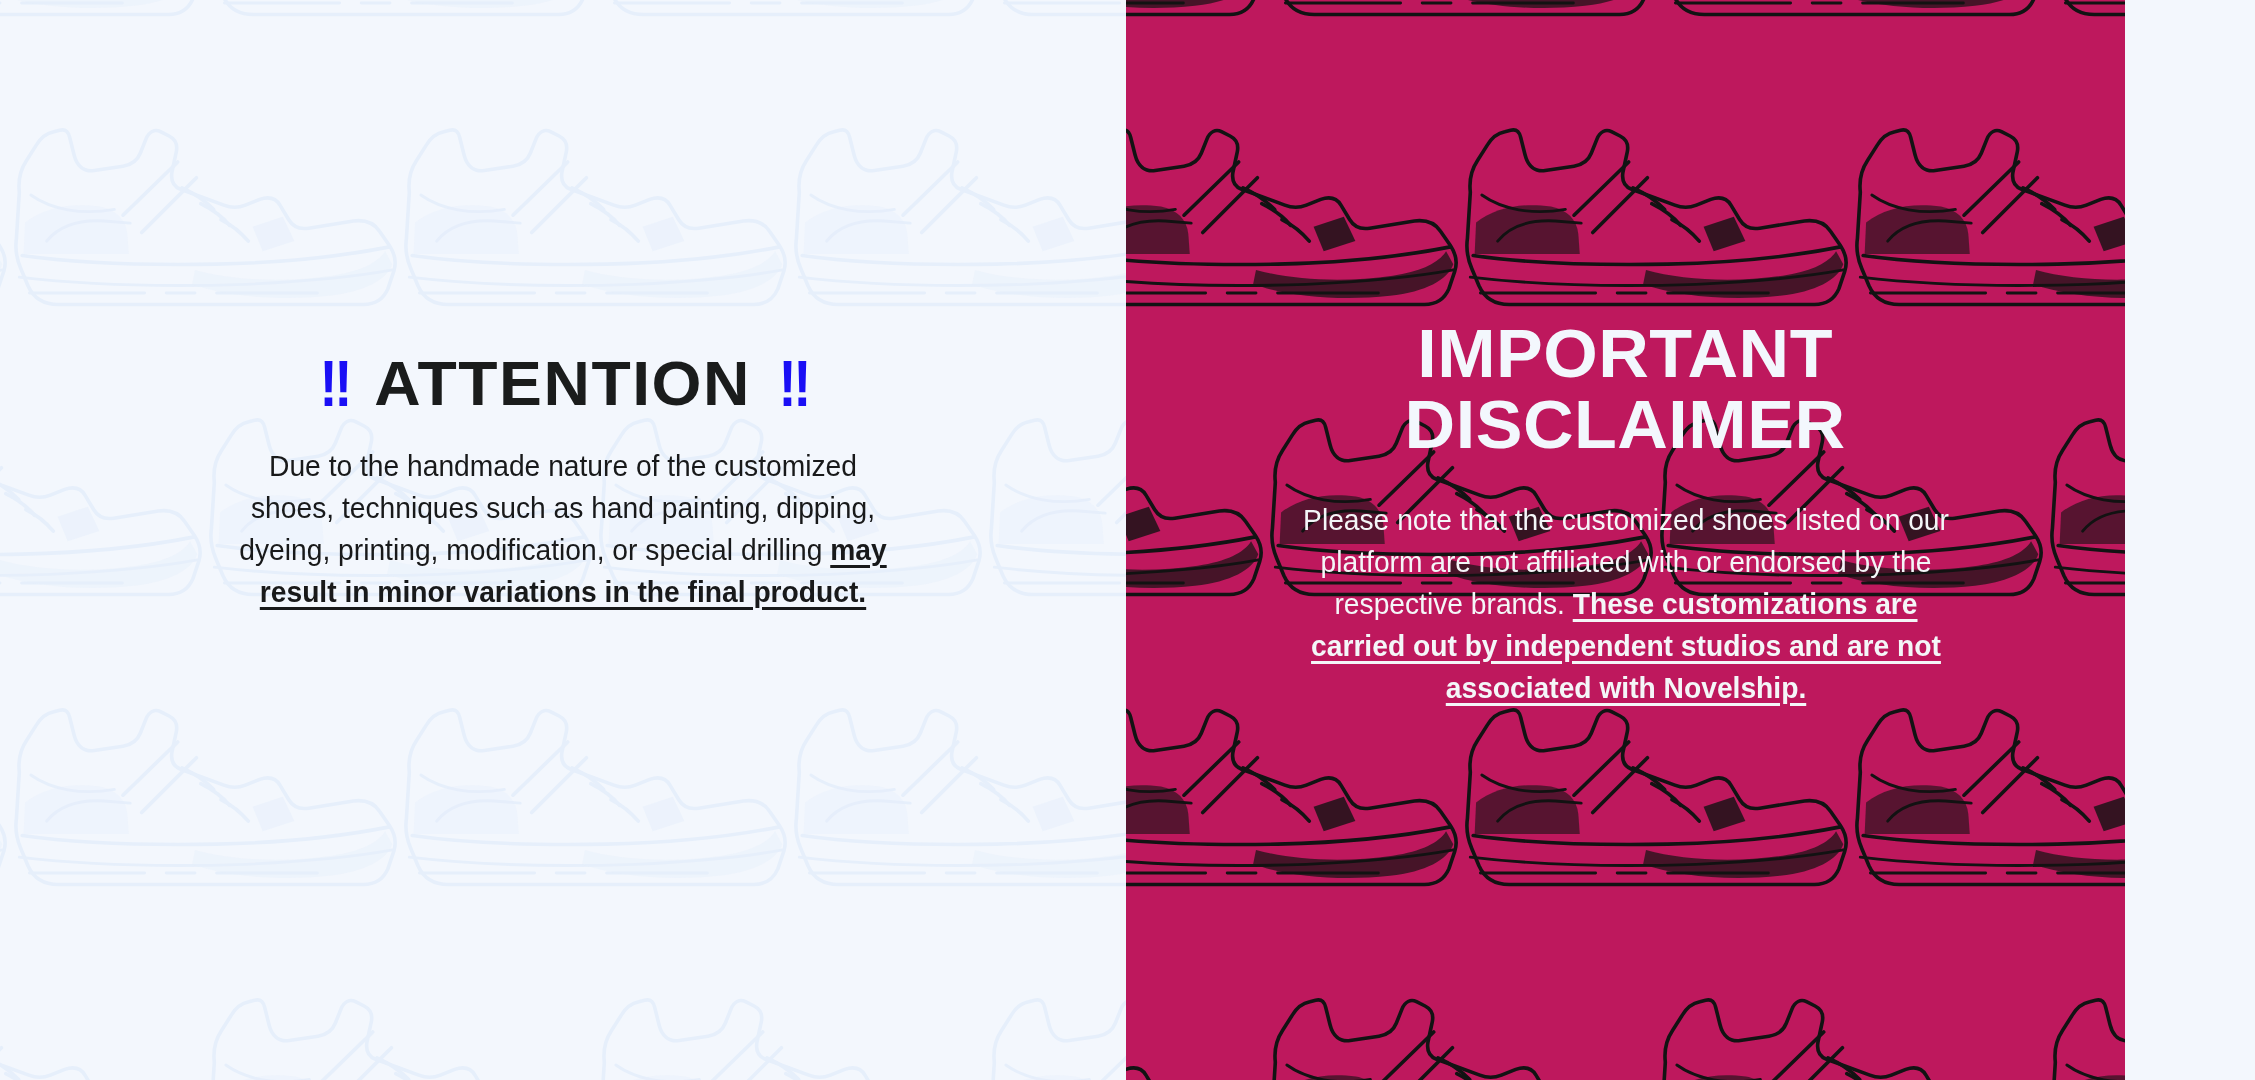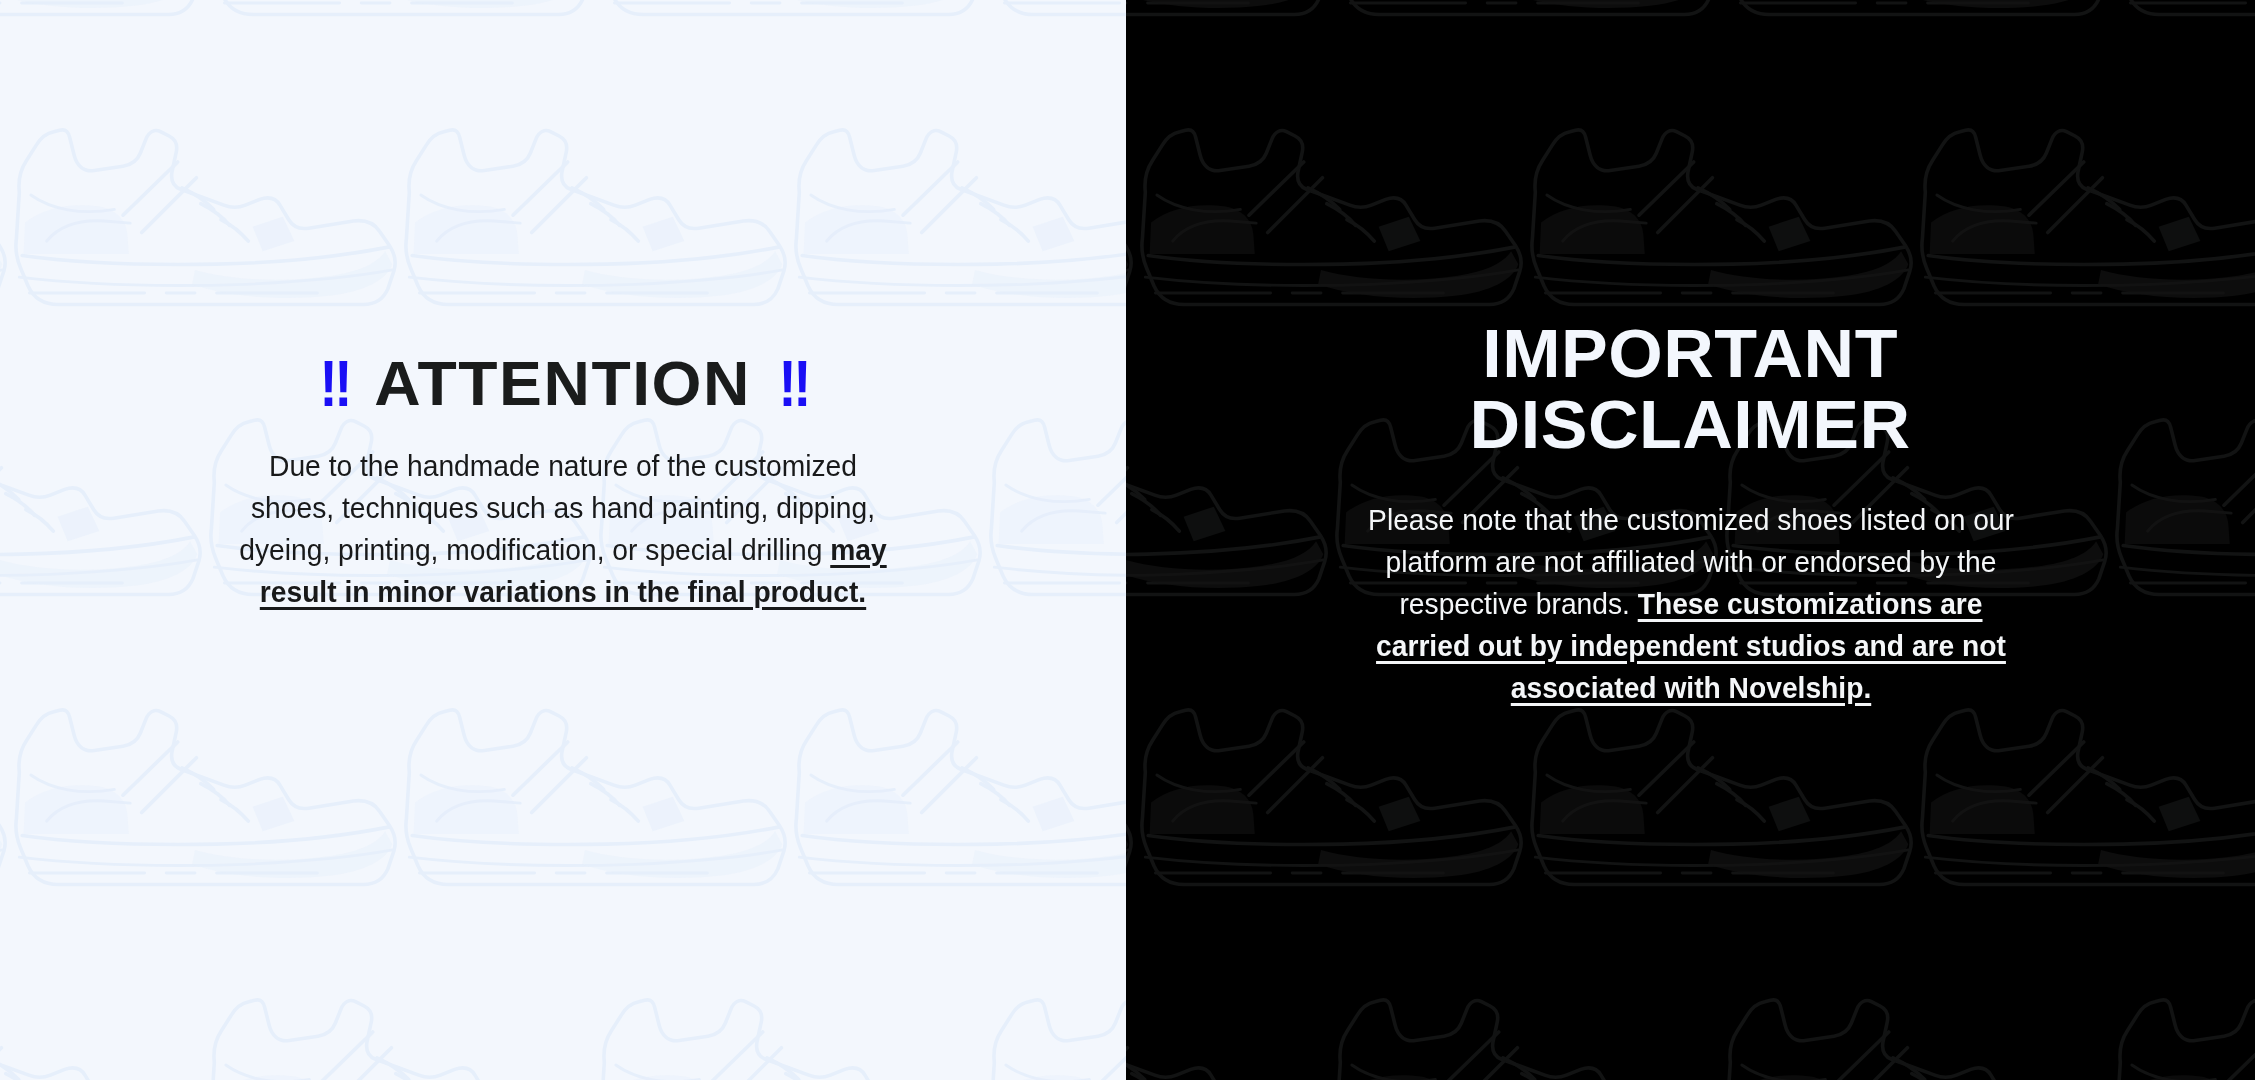--- a/index.html
+++ b/index.html
@@ -22,21 +22,21 @@
   
   .panel {
     position: relative;
     height: 1080px;
     overflow: hidden;
     display: flex;
     flex-direction: column;
     align-items: center;
   }
   .panel-left  { width: 1126px; background: #F3F7FD; }
-  .panel-right { width: 1129px; background: #000000; }
+  .panel-right { width: 999px; background: #be185d; }
 
   
   .pattern {
     position: absolute;
     inset: -80px -40px -40px -40px;
     pointer-events: none;
     z-index: 0;
   }
   .pattern svg { display: block; width: 100%; height: 100%; }
 

